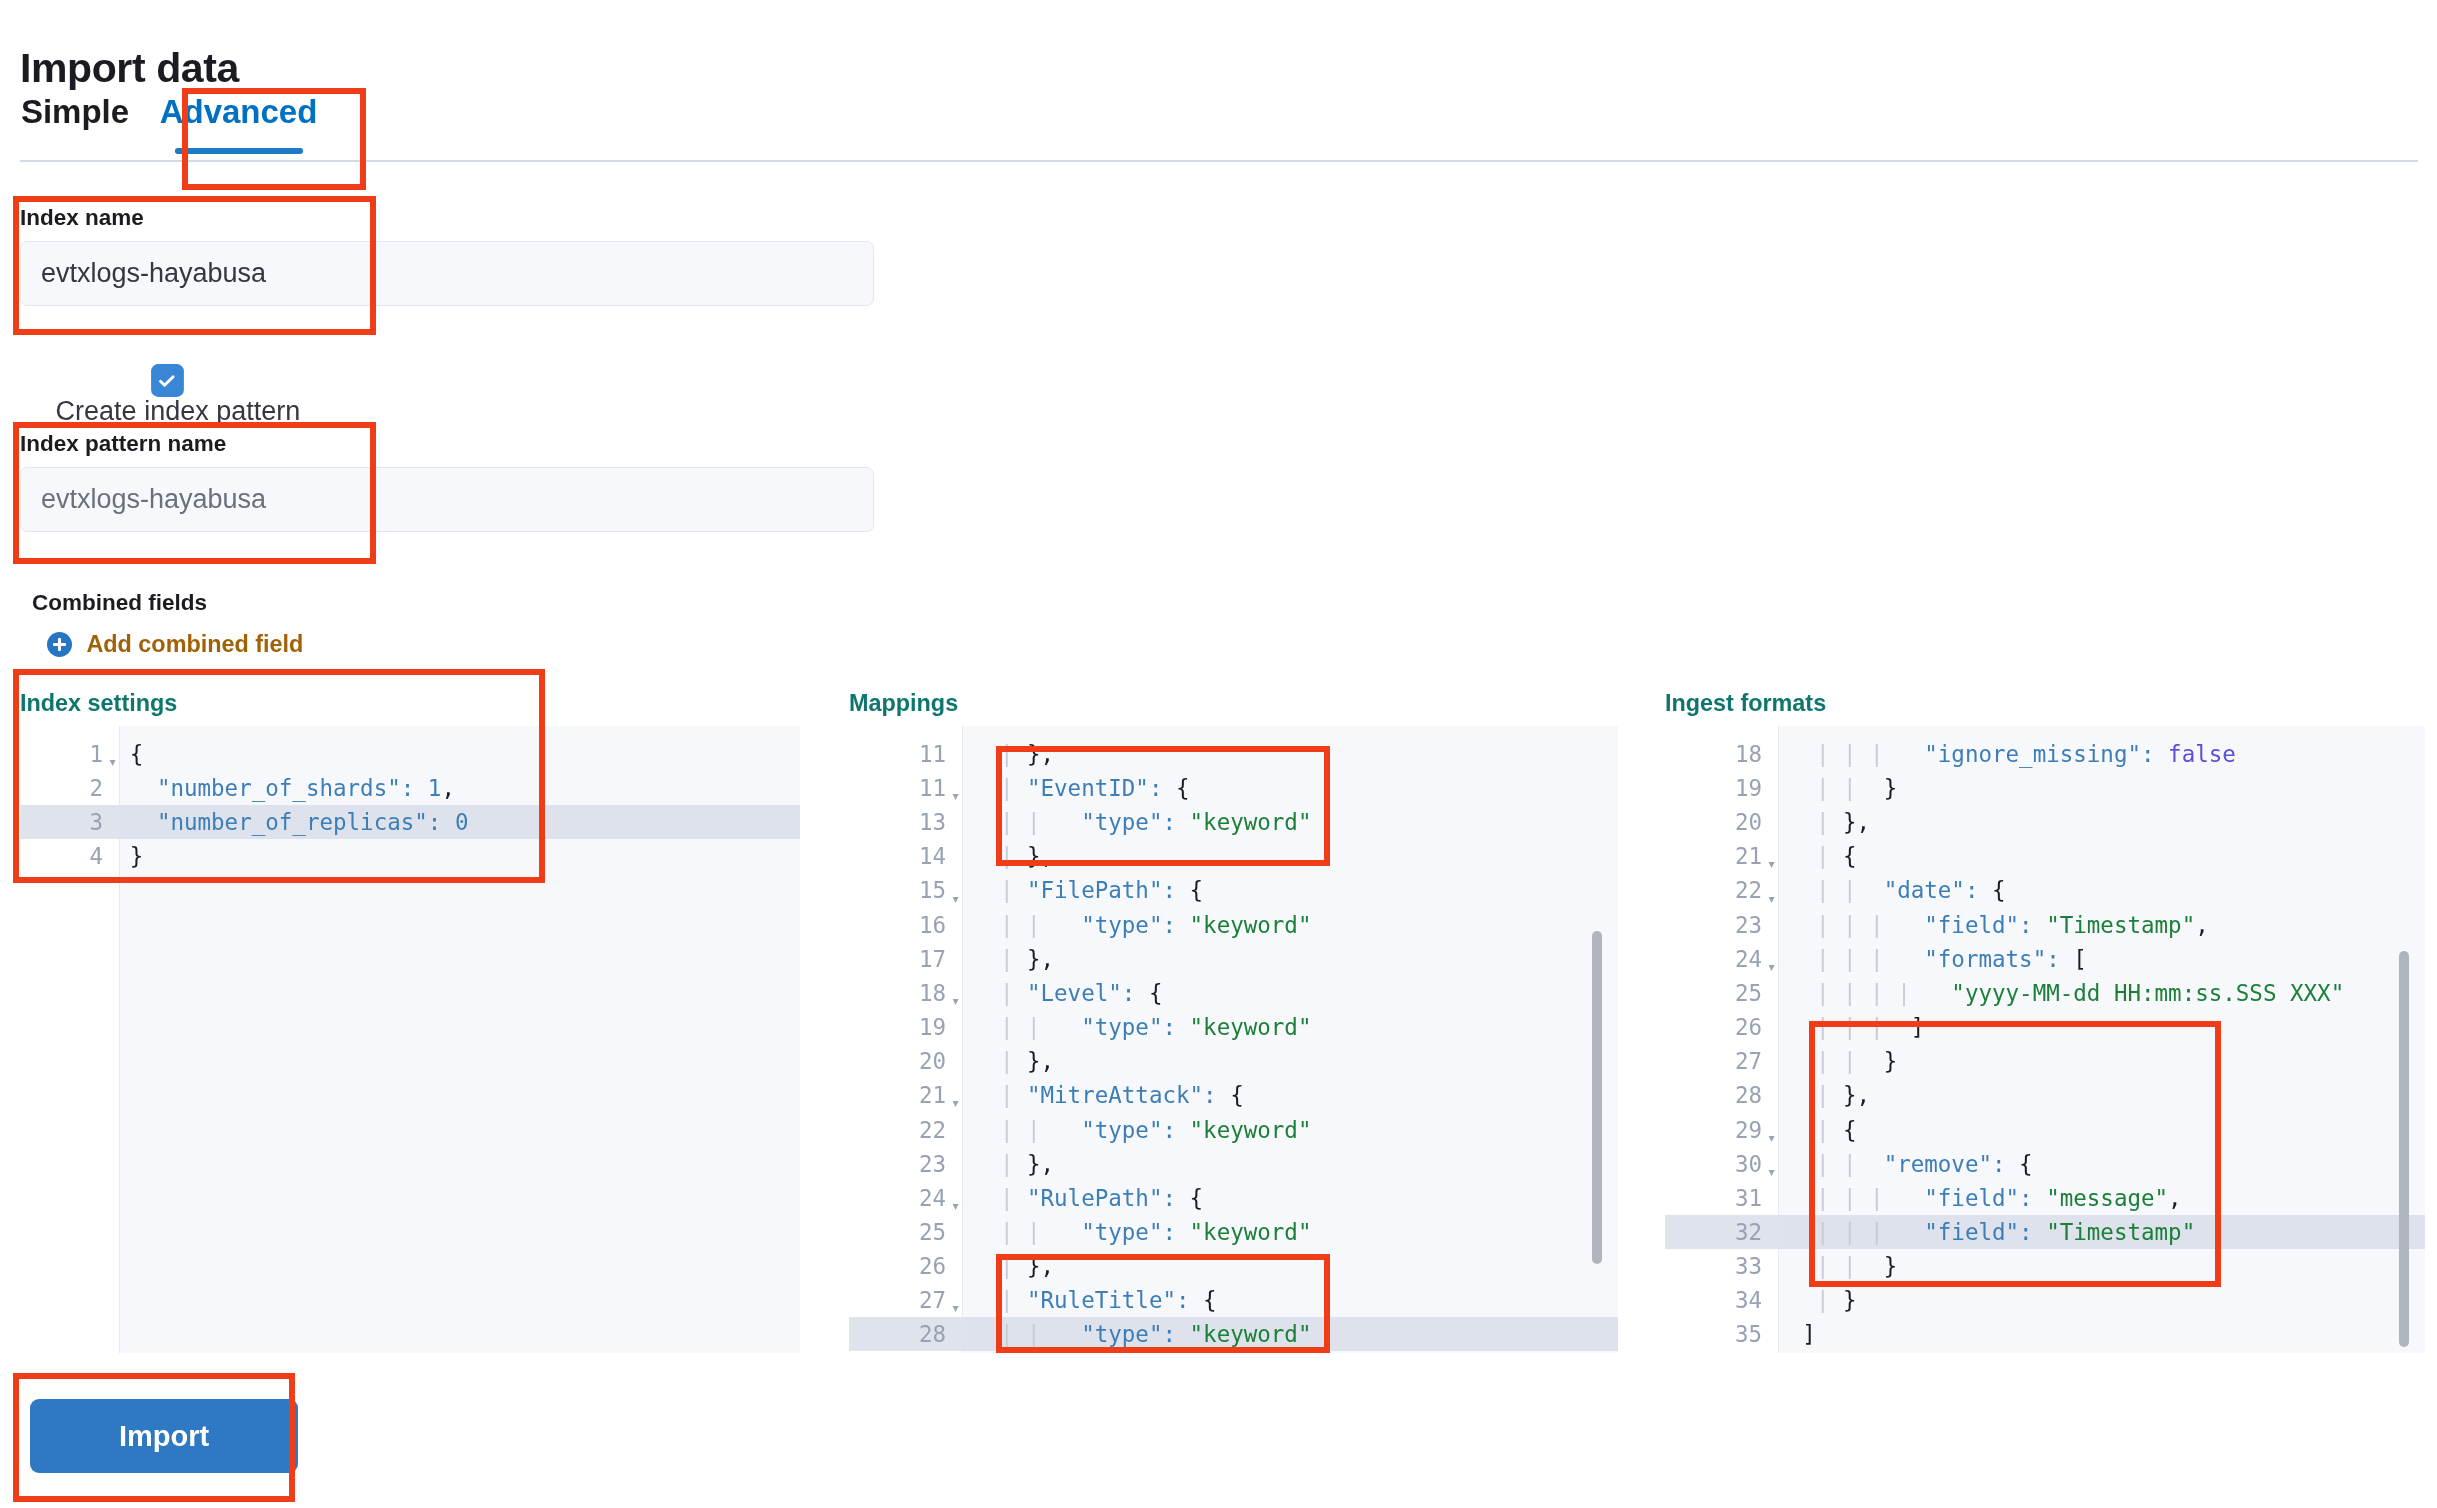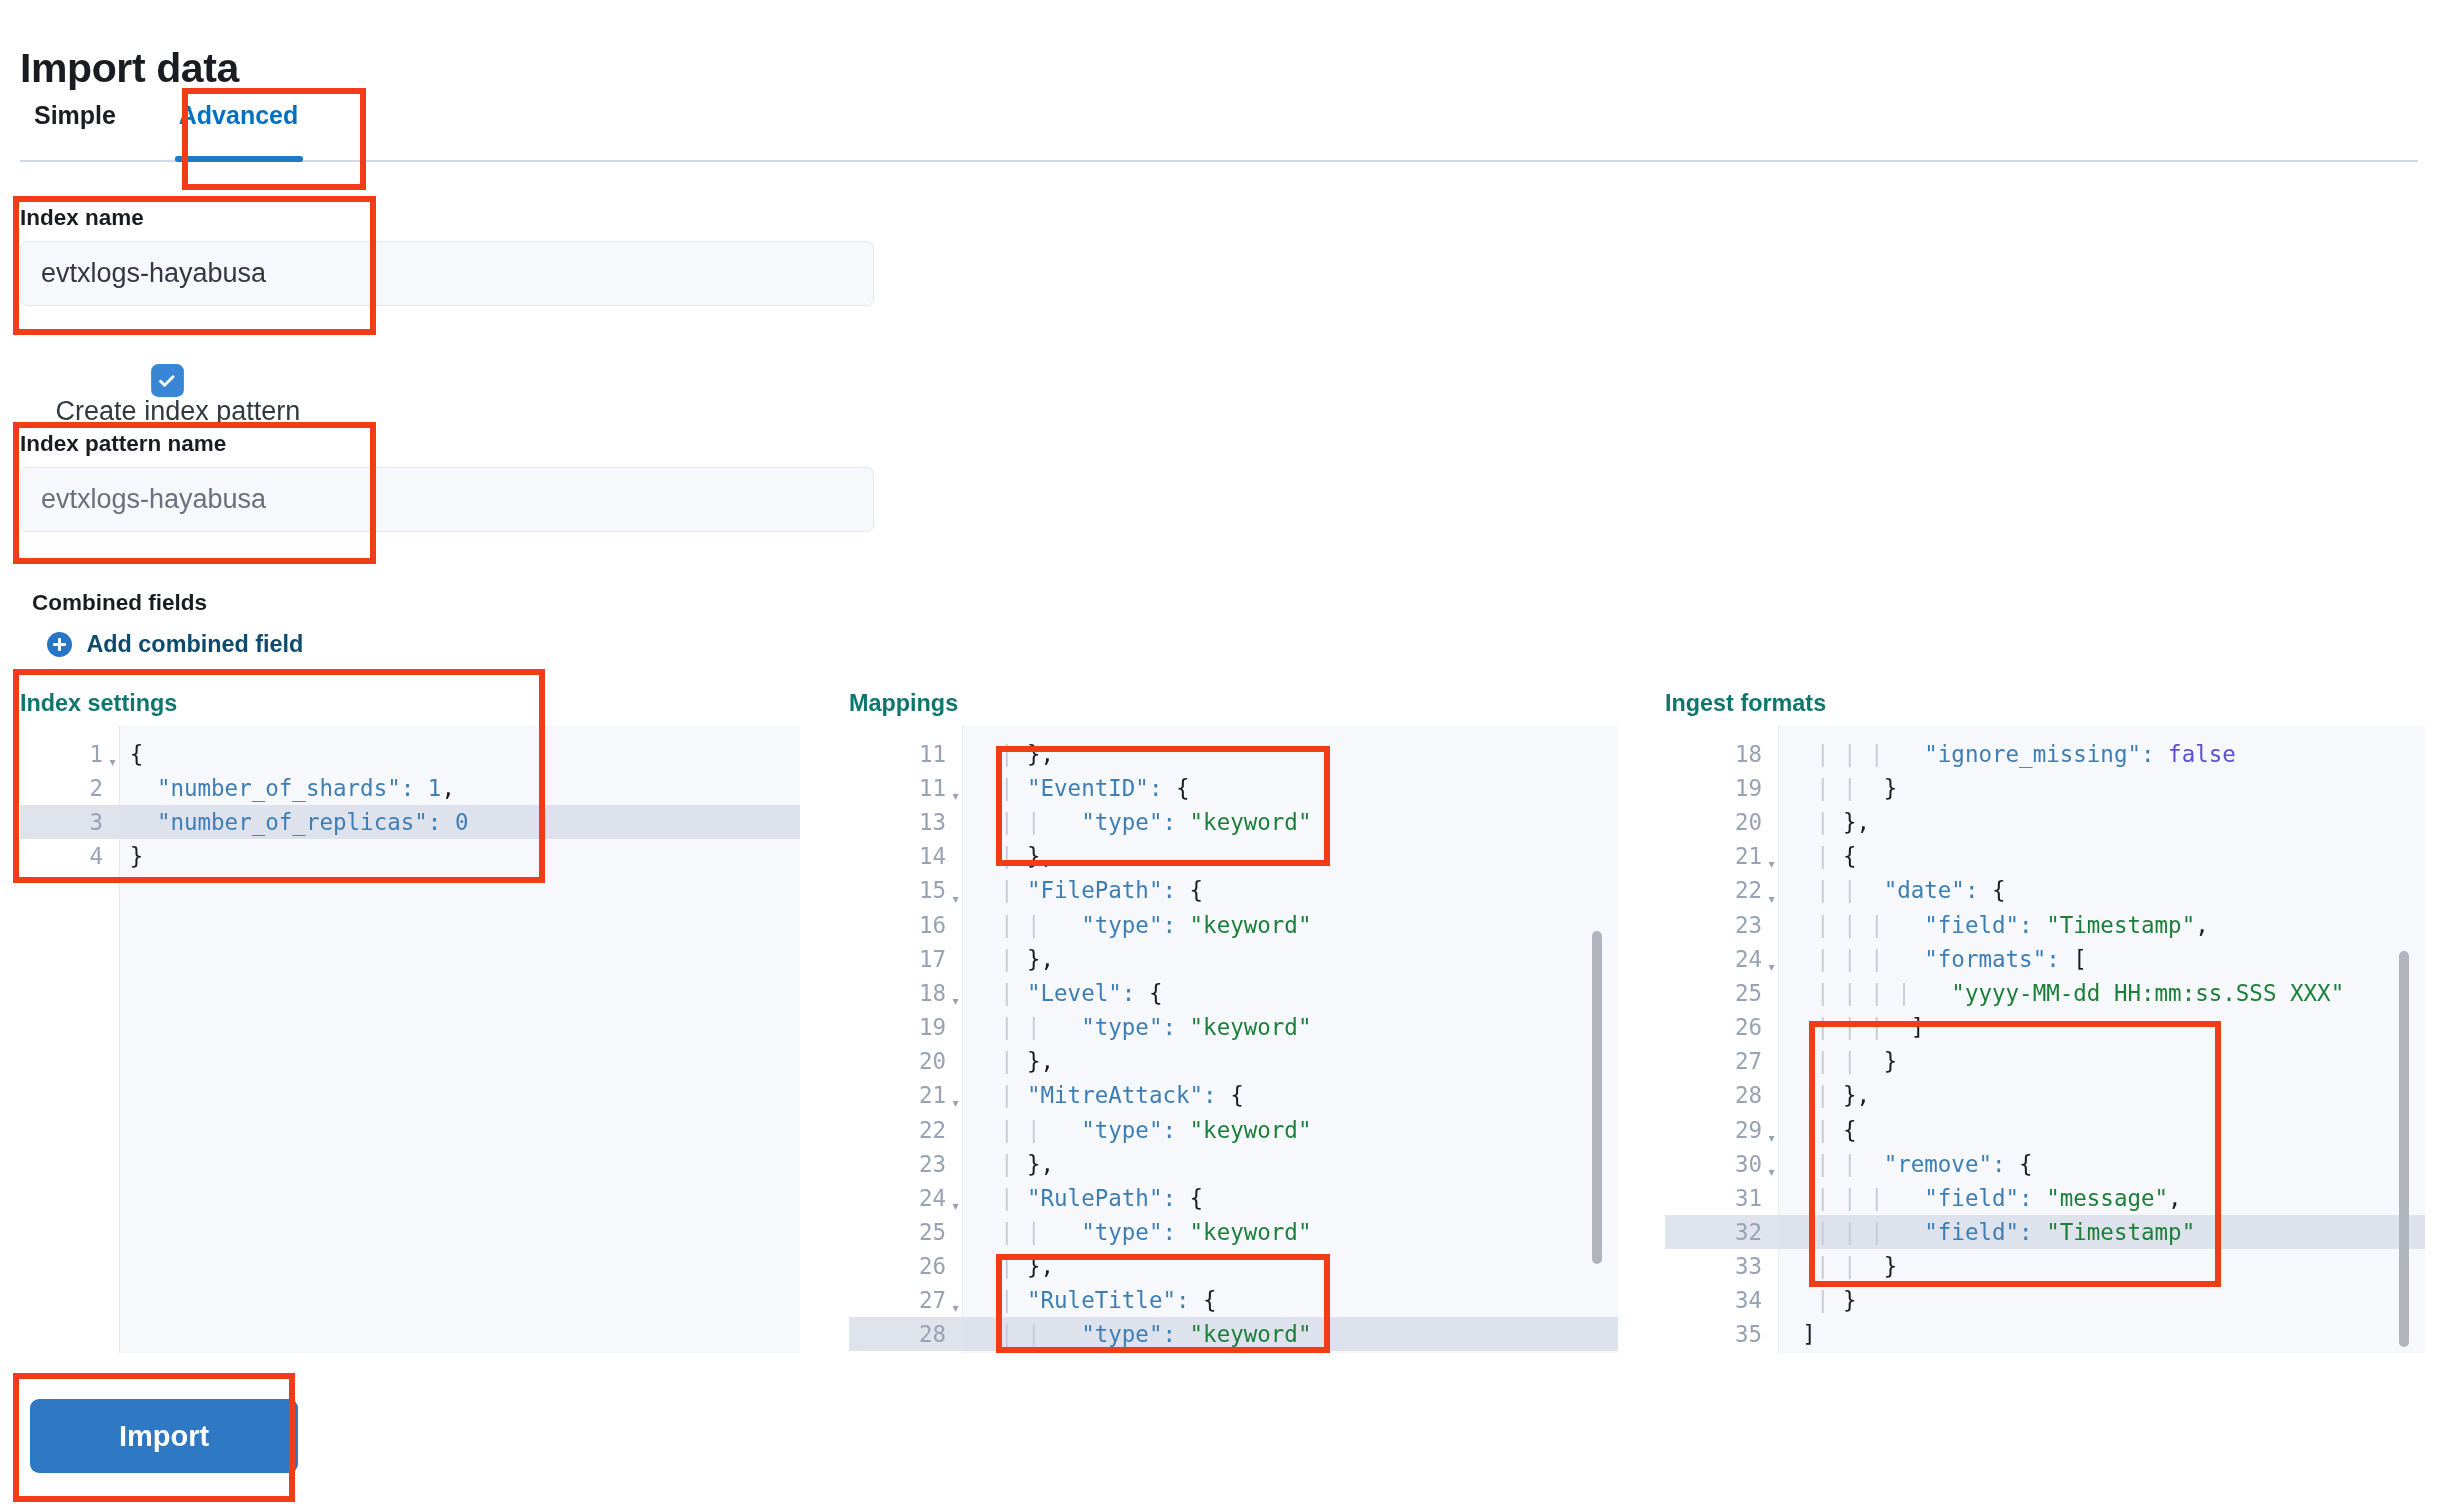--- a/index.html
+++ b/index.html
@@ -17,23 +17,23 @@
     font-size:41px;font-weight:bold;letter-spacing:-0.4px;color:#1a1c21;
   }
   
   #tabbar{
     position:absolute;left:20px;top:94px;width:2398px;height:68px;
   }
   #tabbar .tabrule{
     position:absolute;left:0;bottom:0;width:2398px;height:1.8px;background:#d3dae6;
   }
   .tab{
-    position:absolute;bottom:0;height:68px;
+    position:absolute;bottom:8px;height:68px;
     display:flex;align-items:flex-start;justify-content:center;
-    font-size:25px;font-weight:bold;cursor:pointer;
+    font-size:33px;font-weight:bold;cursor:pointer;
     padding-top:7.2px;box-sizing:border-box;
   }
   #tab-simple{left:0;width:110px;color:#1a1c21;}
   #tab-advanced{left:133px;width:171px;color:#0071c2;}
   #tab-advanced .underline{
     position:absolute;left:21.6px;bottom:0;width:128px;height:6.3px;background:#1e7ac5;border-radius:2.7px;
   }
   
   .field-label{
     position:absolute;font-size:22.5px;font-weight:bold;color:#1a1c21;
@@ -74,21 +74,21 @@
   #add-combined-field .plus{
     width:25px;height:25px;border-radius:50%;background:#2775c5;
     position:relative;flex:0 0 auto;
   }
   #add-combined-field .plus:before,
   #add-combined-field .plus:after{
     content:"";position:absolute;background:#fff;border-radius:0.9px;
   }
   #add-combined-field .plus:before{left:6.3px;top:11.2px;width:12.6px;height:2.7px;}
   #add-combined-field .plus:after{left:11.2px;top:6.3px;width:2.7px;height:12.6px;}
-  #add-combined-field .lbl{margin-left:14.4px;font-size:23.4px;font-weight:bold;color:#0c4a6e;}
+  #add-combined-field .lbl{margin-left:14.4px;font-size:23.4px;font-weight:bold;color:#a16207;}
   
   .panel-title{
     position:absolute;font-size:23.4px;font-weight:bold;color:#0f766e;
   }
   .editor{
     position:absolute;
     background:#f7f8fc;
     overflow:hidden;
     font-family:"DejaVu Sans Mono", monospace;
     font-size:22.5px;

